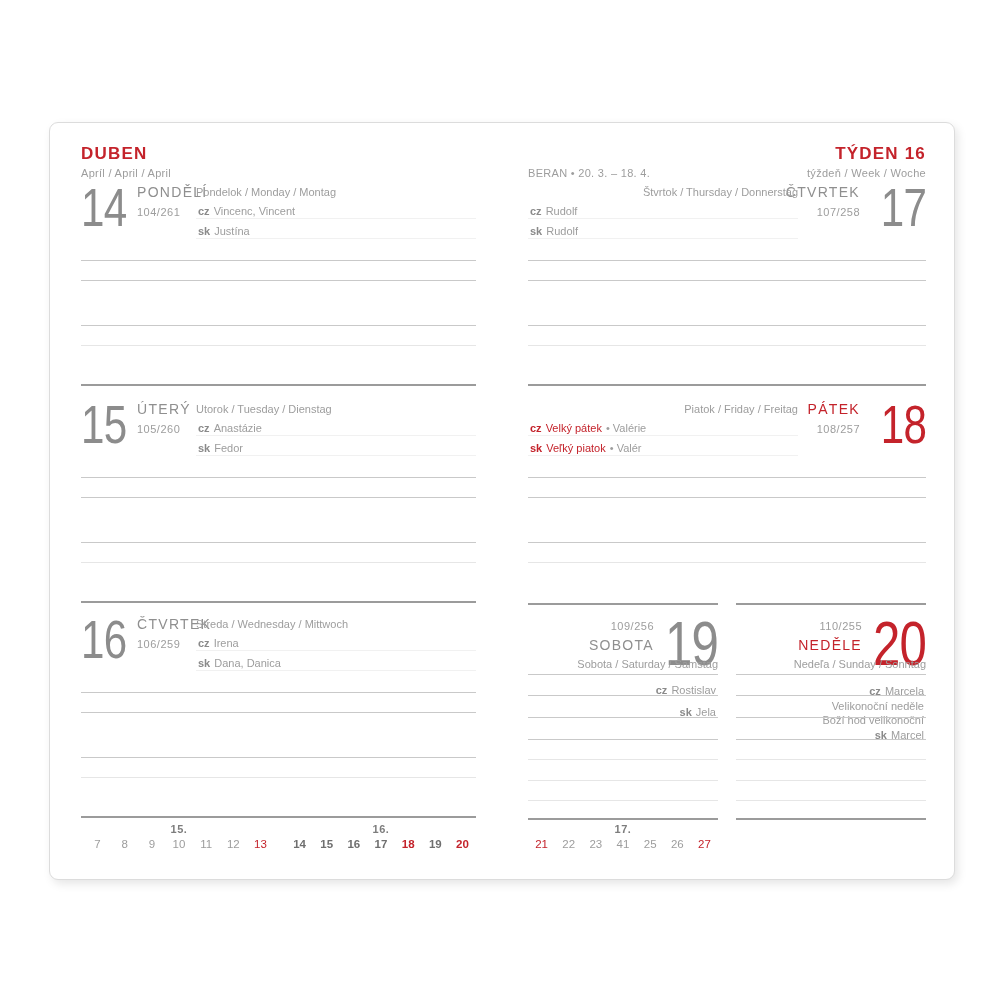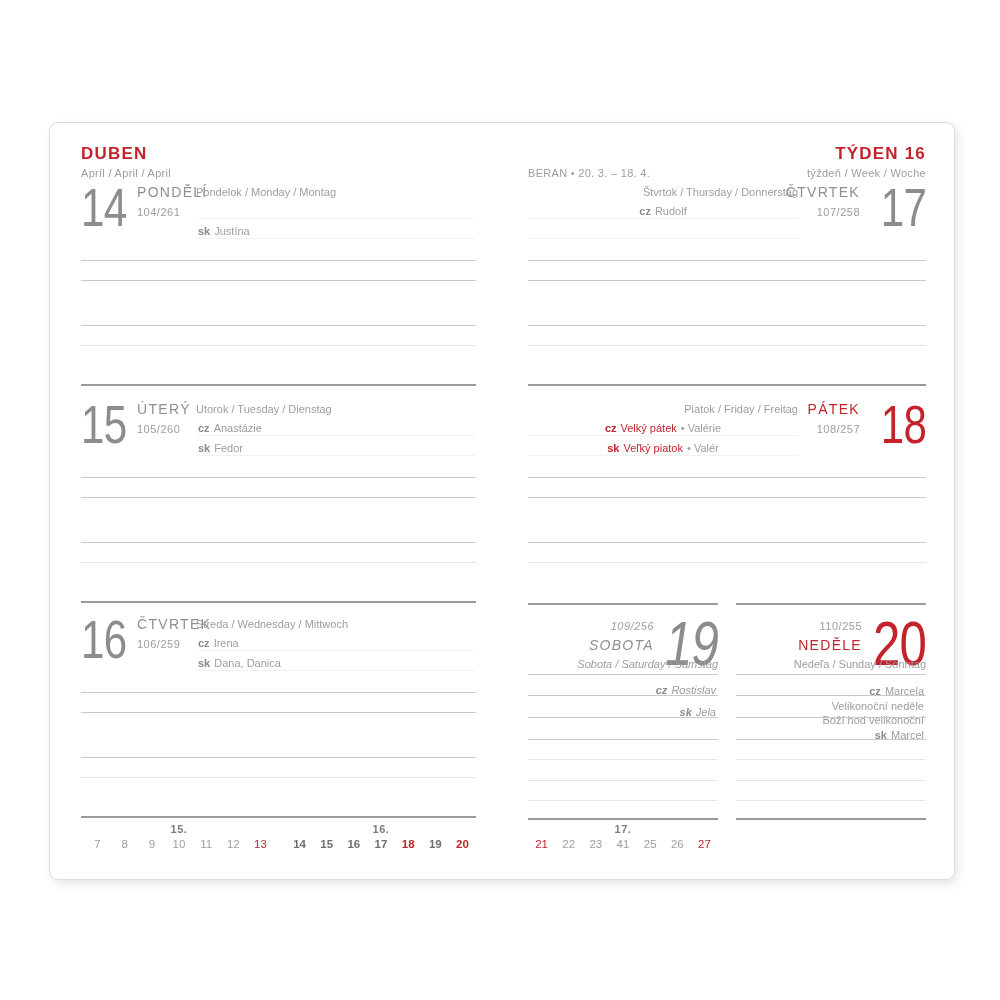--- a/index.html
+++ b/index.html
@@ -29,37 +29,37 @@
   .colR .dname{right:66px;}
   .name-red{color:#c4232b !important;padding-left:12px;}
   .ord{position:absolute;top:26px;font-size:11px;color:#9d9d9d;letter-spacing:.5px;}
   .colL .ord{left:56px;text-align:center;}
   .colR .ord{right:66px;}
   .tri{position:absolute;top:6px;font-size:11px;color:#9d9d9d;white-space:nowrap;}
   .colL .tri{left:115px;}
   .colR .tri{right:128px;}
   .trow{position:absolute;font-size:11px;color:#9d9d9d;line-height:16px;height:16px;white-space:nowrap;}
   .colL .trow{left:115px;right:0;text-align:left;}
-  .colR .trow{left:0;right:128px;text-align:center;}
+  .colR .trow{left:0;right:128px;text-align:left;}
   .knock{background:#fff;display:inline-block;padding:0 2px;}
   .lab{font-weight:bold;color:#8a8a8a;}
   .nm{margin-left:4px;}
   .red{color:#c4232b !important;}
 
   
   .ln{position:absolute;height:1px;background:#c9c9c9;left:0;right:0;}
   .ln.light{background:#e6e6e6;}
   .ln.faint{background:#f1f1f1;}
   .colL .ln.faint{left:115px;right:0;}
   .colR .ln.faint{left:0;right:128px;}
   .divb{position:absolute;left:0;right:0;bottom:0;height:2px;background:#9b9b9b;}
 
   
   .half{position:absolute;top:480px;height:215px;border-top:2px solid #9b9b9b;}
-  .half.sat{left:478px;width:190px;font-style:italic;}
+  .half.sat{left:478px;width:190px;}
   .half.sun{left:686px;width:190px;}
   .half .bignum{font-size:63px;top:7px;right:0;left:auto;transform-origin:100% 0;}
   .half .ord{position:absolute;top:15px;right:64px;left:auto;font-size:11px;color:#9d9d9d;}
   .half .dname{position:absolute;top:32px;right:64px;left:auto;font-size:14px;}
   .half .tri{position:absolute;top:53px;right:0;left:auto;font-size:11px;color:#9d9d9d;}
   .hrow{position:absolute;left:0;right:0;text-align:right;font-size:11px;color:#9d9d9d;line-height:15px;white-space:nowrap;}
   .sun-rows{position:absolute;top:79px;left:0;right:0;text-align:right;font-size:11px;
     color:#9d9d9d;line-height:14.5px;white-space:nowrap;}
 
   
@@ -80,20 +80,21 @@
   <div class="month-sub">Apríl / April / April</div>
   <div class="week-title">TÝDEN 16</div>
   <div class="week-sub">týždeň / Week / Woche</div>
   <div class="zodiac">BERAN • 20. 3. – 18. 4.</div>
 
   <section class="day colL" style="top:57px">
     <div class="bignum">14</div>
     <div class="dname">PONDĚLÍ</div>
     <div class="ord">104/261</div>
     <div class="tri">Pondelok / Monday / Montag</div>
+    <div class="trow" style="top:23px"><span class="knock"><b class="lab">cz</b><span class="nm">Vincenc, Vincent</span></span></div>
     <div class="trow" style="top:43px"><span class="knock"><b class="lab">sk</b><span class="nm">Justína</span></span></div>
     <div class="ln faint" style="top:38px"></div>
     <div class="ln faint" style="top:58px"></div>
     <div class="ln" style="top:80px"></div>
     <div class="ln" style="top:100px"></div>
     <div class="ln" style="top:145px"></div>
     <div class="ln light" style="top:165px"></div>
     <div class="divb"></div>
   </section>
 
@@ -128,20 +129,21 @@
     <div class="ln light" style="top:165px"></div>
     <div class="divb"></div>
   </section>
 
   <section class="day colR" style="top:57px">
     <div class="bignum">17</div>
     <div class="dname">ČTVRTEK</div>
     <div class="ord">107/258</div>
     <div class="tri">Štvrtok / Thursday / Donnerstag</div>
     <div class="trow" style="top:23px"><span class="knock"><b class="lab">cz</b><span class="nm">Rudolf</span></span></div>
+    <div class="trow" style="top:43px"><span class="knock"><b class="lab">sk</b><span class="nm">Rudolf</span></span></div>
     <div class="ln faint" style="top:38px"></div>
     <div class="ln faint" style="top:58px"></div>
     <div class="ln" style="top:80px"></div>
     <div class="ln" style="top:100px"></div>
     <div class="ln" style="top:145px"></div>
     <div class="ln light" style="top:165px"></div>
     <div class="divb"></div>
   </section>
 
   <section class="day colR" style="top:274px">

